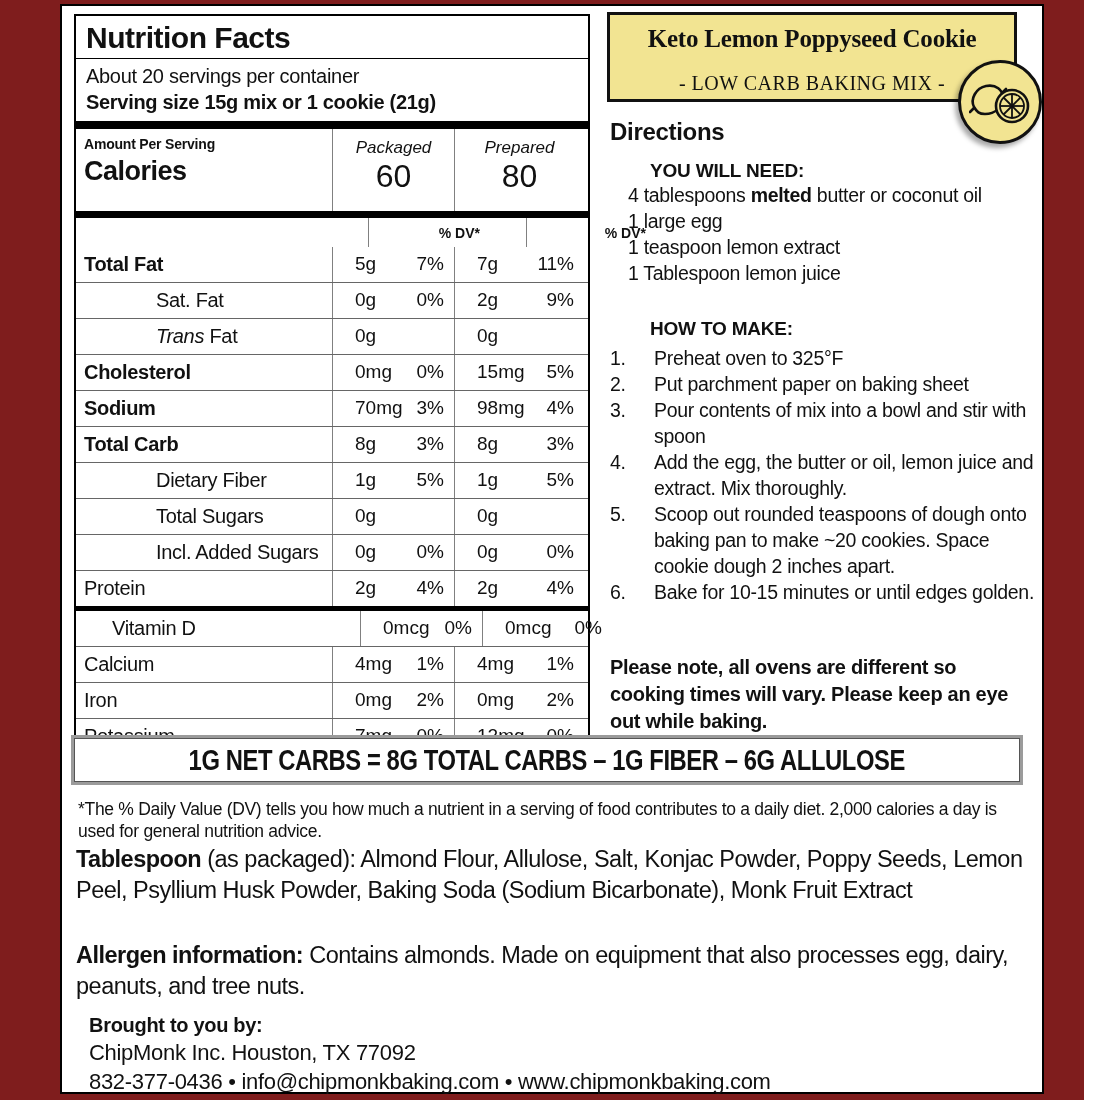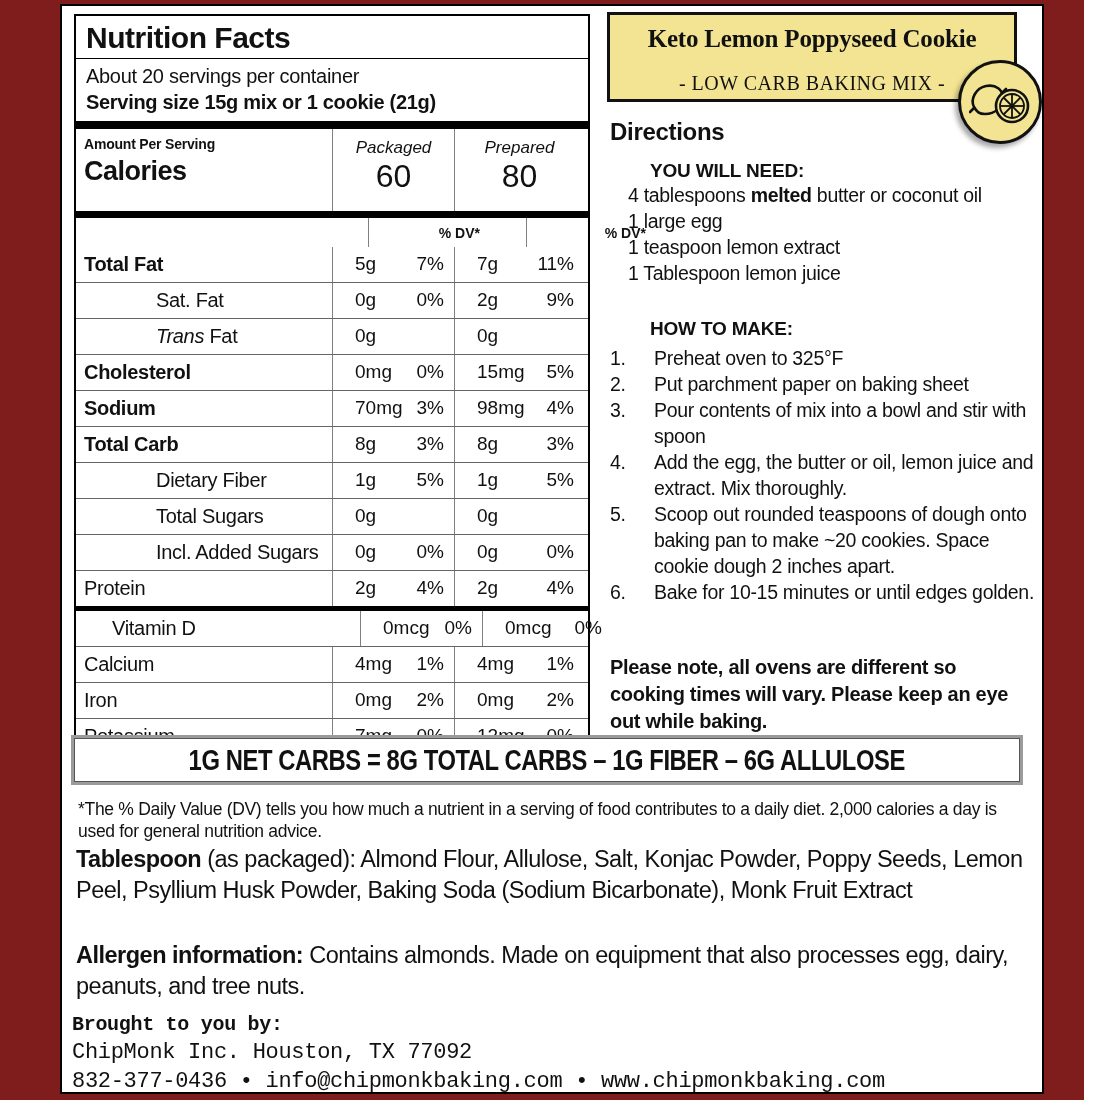--- a/index.html
+++ b/index.html
@@ -48,21 +48,21 @@
   .steps{margin-top:5px;}
   .note{position:absolute;left:548px;top:648px;width:408px;font-size:20px;font-weight:bold;line-height:27px;letter-spacing:-0.3px;}
 
   
   .banner{position:absolute;left:12px;top:732px;width:944px;height:42px;background:#fff;
           border:1px solid #555;outline:3px solid #9b9b9b;display:flex;align-items:center;justify-content:center;}
   .banner span{display:inline-block;font-size:29px;font-weight:bold;transform:scaleX(0.82);white-space:nowrap;letter-spacing:-0.5px;}
   .footnote{position:absolute;left:16px;top:792px;width:930px;font-size:17.5px;line-height:22px;letter-spacing:-0.3px;}
   .ingredients{position:absolute;left:14px;top:838px;width:952px;font-size:23.5px;line-height:31px;letter-spacing:-0.5px;}
   .allergen{position:absolute;left:14px;top:934px;width:952px;font-size:23.5px;line-height:31px;letter-spacing:-0.5px;}
-  .footer{position:absolute;left:10px;top:1006px;width:952px;letter-spacing:-0.3px;font-family:Liberation Mono, monospace;}
+  .footer{position:absolute;left:27px;top:1006px;width:952px;letter-spacing:-0.3px;}
   .f1{font-size:20px;font-weight:bold;line-height:26px;}
   .f2{font-size:22px;line-height:29px;}
   .f3{font-size:22px;line-height:29px;}
   .bold{font-weight:bold;}
 </style>
 </head>
 <body>
 
 <div class="page">
  <div class="frame">

